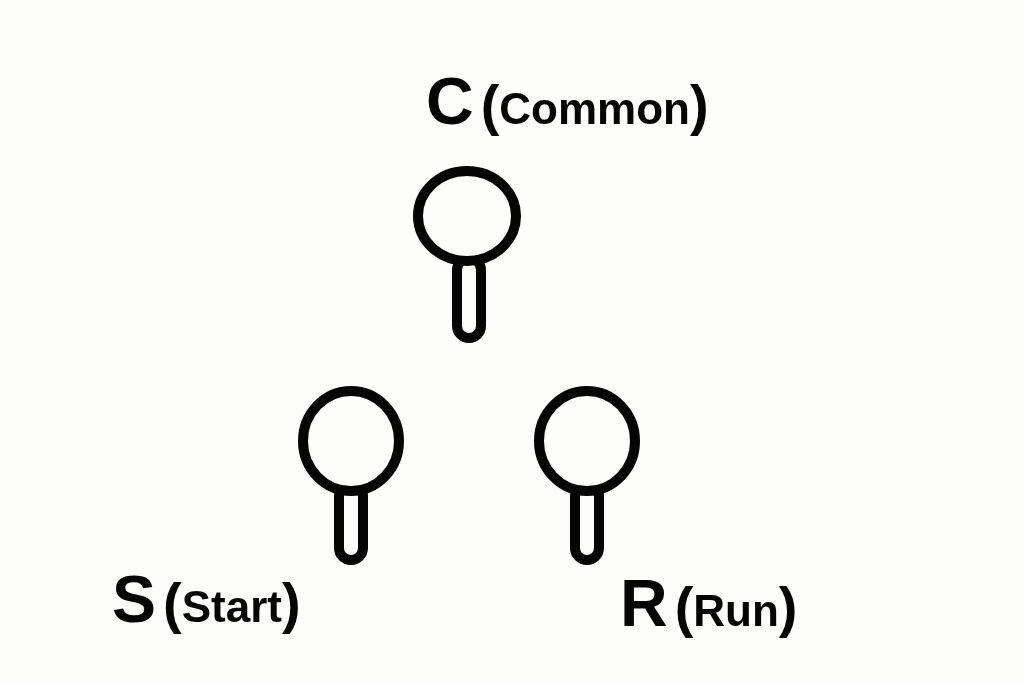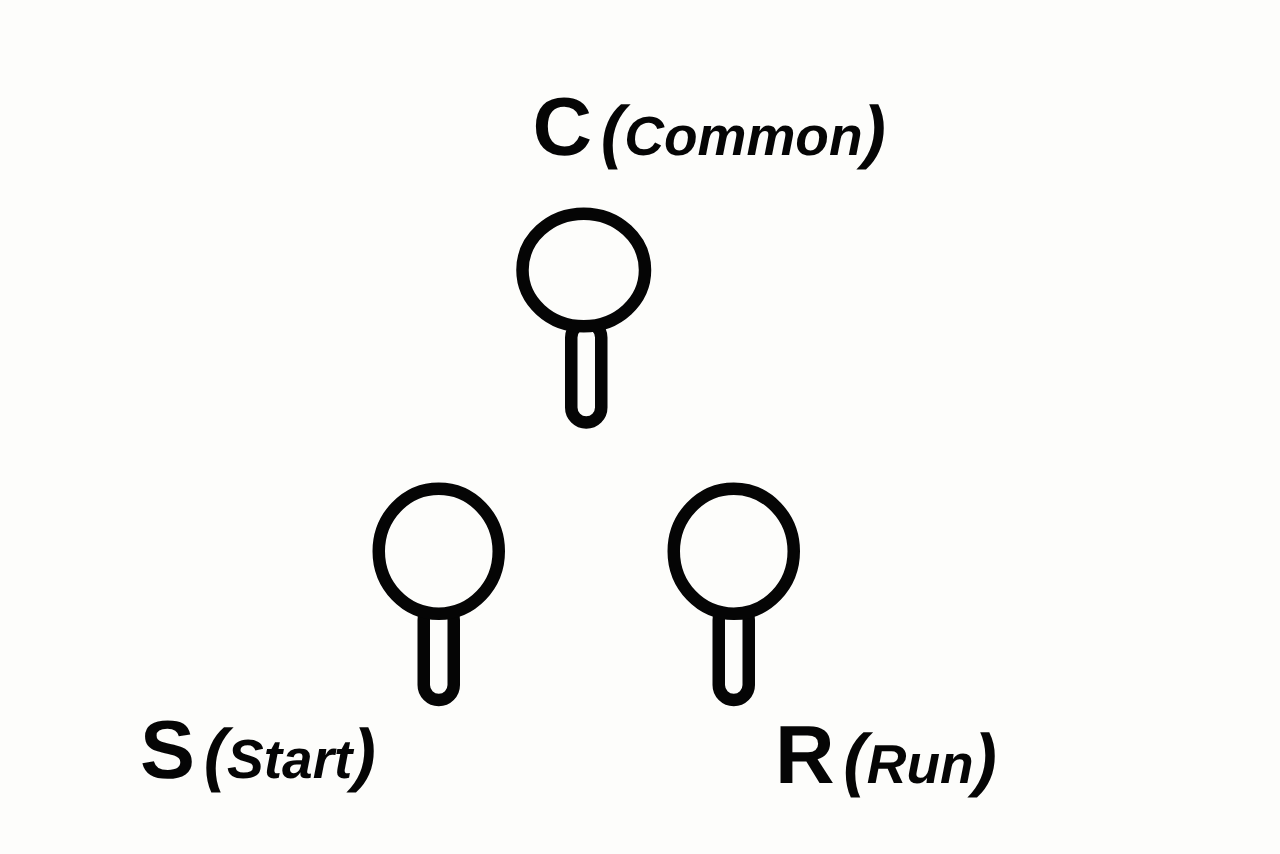--- a/index.html
+++ b/index.html
@@ -5,21 +5,21 @@
     html, body { margin: 0; padding: 0; }
     body {
       width: 1024px; height: 683px; overflow: hidden;
       background: #fdfdfb;
       position: relative;
       font-family: "Liberation Sans", "DejaVu Sans", sans-serif;
     }
     .diagram { position: absolute; left: 0; top: 0; width: 1024px; height: 683px; }
     .label { position: absolute; color: #050505; font-weight: bold; white-space: nowrap; line-height: 1; }
     .label .letter { font-size: 66px; letter-spacing: -1px; }
-    .label .desc { font-size: 44px; margin-left: 8px; font-style: italic; }
+    .label .desc { font-size: 44px; margin-left: 8px; }
     .label .paren { font-size: 56px; font-weight: bold; }
     #label-c { left: 426px; top: 68px; }
     #label-s { left: 112px; top: 566px; }
     #label-r { left: 620px; top: 570px; }
     .terminal { position: absolute; }
   </style>
 </head>
 <body>
 
 <div class="diagram">

